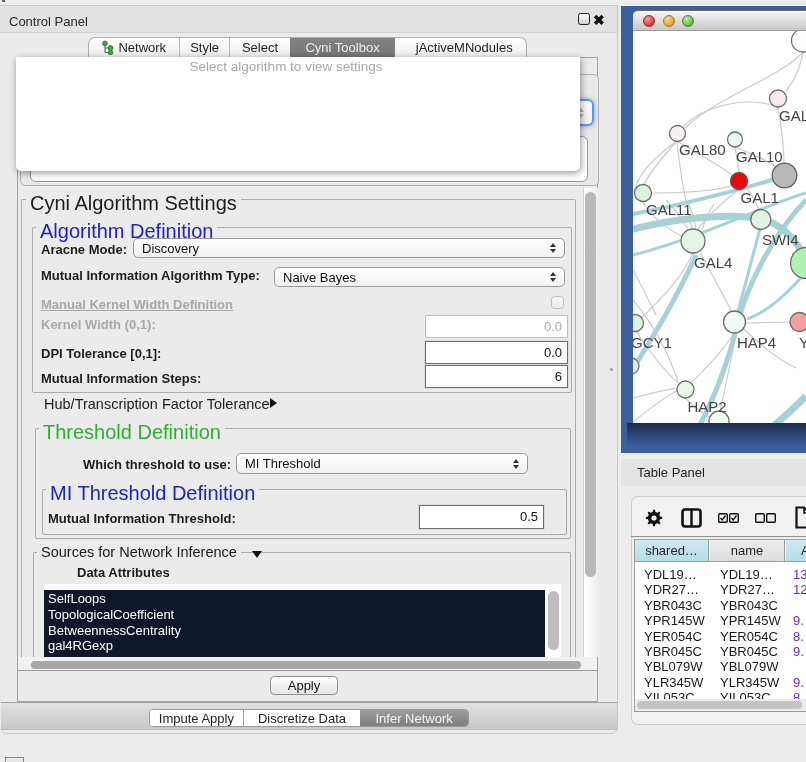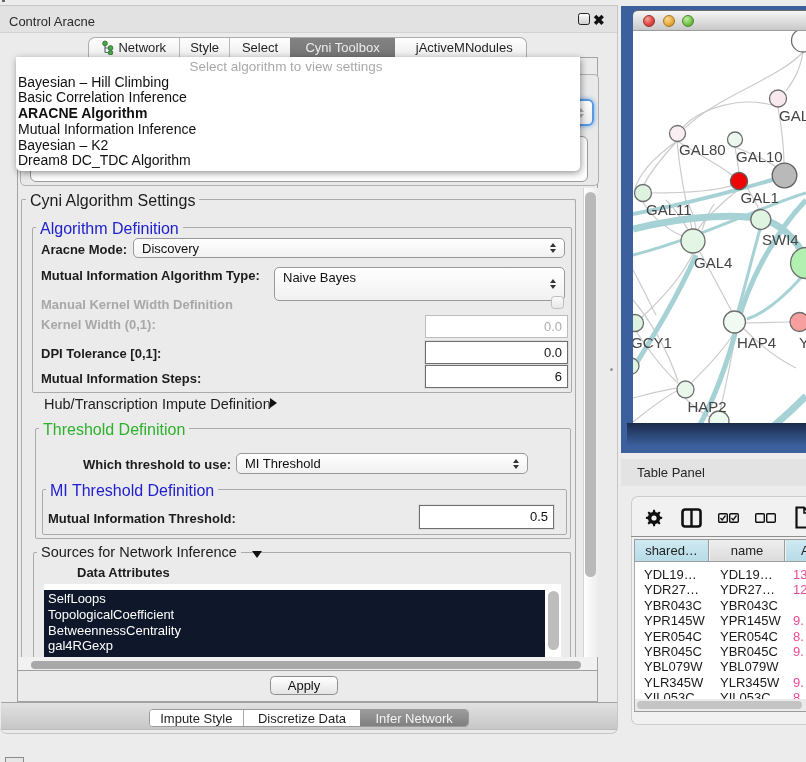--- a/index.html
+++ b/index.html
@@ -1,39 +1,39 @@
 <!DOCTYPE html>
 <html><head>
 <meta charset="utf-8">
 <style>
 html,body{margin:0;padding:0;}
 body{width:806px;height:762px;overflow:hidden;position:relative;background:#ececec;
      font-family:"Liberation Sans",sans-serif;-webkit-font-smoothing:antialiased;}
 .abs{position:absolute;}
 .b{font-weight:bold;}
 .t13{font-size:13px;color:#1c1c1c;white-space:nowrap;}
-.chip{background:#ebebeb;padding:0 4px;white-space:nowrap;font-size:16px;}
+.chip{background:#ebebeb;padding:0 4px;white-space:nowrap;font-size:20px;}
 .grp{border:1px solid #ababab;border-radius:2px;}
 .combo{background:linear-gradient(#ffffff,#f1f1f1);border:1px solid #999;border-radius:5px;
   box-shadow:inset 0 1px 0 #fff;font-size:13px;color:#111;line-height:19px;padding-left:8px;box-sizing:border-box;}
 .updn{position:absolute;right:7px;top:50%;margin-top:-5px;width:8px;height:10px;}
 .updn:before{content:"";position:absolute;left:1px;top:0;border-left:3.5px solid transparent;border-right:3.5px solid transparent;border-bottom:4px solid #333;}
 .updn:after{content:"";position:absolute;left:1px;bottom:0;border-left:3.5px solid transparent;border-right:3.5px solid transparent;border-top:4px solid #333;}
 .tf{background:#fff;box-sizing:border-box;font-size:13px;text-align:right;padding-right:5px;color:#111;}
 .tfd{border:1px solid #6f6f6f;box-shadow:0 0 0 1px #dcdcdc;}
 .seg{font-size:13px;color:#1f1f1f;text-align:center;line-height:18px;background:#fff;}
 </style>
 </head>
 <body>
 
 <div class="abs" style="left:2px;top:0;width:3px;height:2px;background:#666;"></div>
 
 <div class="abs" id="cp" style="left:0;top:5px;width:618px;height:729px;background:#ebebeb;border:1px solid #c6c6c6;border-left:none;border-radius:0 0 7px 7px;box-sizing:border-box;overflow:hidden;">
   <div class="abs" style="left:0;top:0;width:100%;height:26px;background:#e2e2e2;border-bottom:1px solid #d2d2d2;"></div>
-  <div class="abs t13" style="left:9px;top:8px;color:#2a2a2a;">Control Aracne</div>
+  <div class="abs t13" style="left:9px;top:8px;color:#2a2a2a;">Control Panel</div>
   <div class="abs" style="left:578px;top:7px;width:10px;height:10px;border:1.5px solid #222;border-radius:2.5px;background:linear-gradient(#fdfdfd,#cfcfcf);"></div>
   <div class="abs" style="left:593px;top:6px;font-size:14px;font-weight:bold;color:#111;">✖</div>
 </div>
 
 <div class="abs" style="left:17px;top:57px;width:581px;height:645px;border:1px solid #a2a2a2;background:#ebebeb;box-sizing:border-box;"></div>
 
 <div class="abs" style="left:20px;top:74px;width:579px;height:112px;border:1px solid #b0b0b0;border-radius:5px;background:#e9e9e9;box-sizing:border-box;"></div>
 <div class="abs" style="left:30px;top:136px;width:558px;height:46px;border:1px solid #9a9a9a;border-radius:6px;background:#fff;box-sizing:border-box;"></div>
 <div class="abs" style="left:300px;top:99px;width:294px;height:27px;border:2px solid #569ae3;border-radius:6px;background:linear-gradient(#fff,#ececec);box-shadow:0 0 5px rgba(86,154,227,.85);box-sizing:border-box;">
   <span class="updn" style="opacity:.35;"></span>
@@ -47,54 +47,53 @@
         <circle cx="8.5" cy="12.7" r="2.3" fill="#4aA64a" stroke="#2a6b2a" stroke-width="0.8"></circle>
       </svg> Network</div>
   <div class="seg" style="width:50px;background:transparent;border-left:1px solid #b8b8b8;line-height:20px;">Style</div>
   <div class="seg" style="width:60px;background:transparent;border-left:1px solid #b8b8b8;line-height:20px;">Select</div>
   <div class="seg" style="width:107px;background:linear-gradient(#838383,#747474);color:#ececec;line-height:20px;">Cyni Toolbox</div>
   <div class="seg" style="width:125px;background:transparent;line-height:20px;padding-left:7px;">jActiveMNodules</div>
 </div>
 
 <div class="abs" id="dd" style="left:16px;top:57px;width:564px;height:114px;background:#fff;border-radius:0 0 5px 5px;box-shadow:1px 2px 7px rgba(0,0,0,.42);font-size:14px;color:#101010;">
   <div class="abs" style="left:0;top:2px;width:100%;text-align:center;padding-right:24px;box-sizing:border-box;color:#a9a9a9;font-size:13.5px;">Select algorithm to view settings</div>
-  <div class="abs" style="left:2px;top:17.5px;line-height:15.8px;white-space:nowrap;">Bayesian – Hill Climbing<br>Basic Correlation Inference<br><span class="b">ARACNE Algorithm</span><br>Mutual Information Inference<br>Bayesian – K2<br>Dream8 DC_TDC Algorithm</div>
 </div>
 
 <div class="abs grp" style="left:21px;top:199px;width:553px;height:461px;border-bottom:none;"></div>
 <div class="abs t13 chip" style="left:26px;top:192px;">Cyni Algorithm Settings</div>
 
 <div class="abs grp" style="left:32px;top:227px;width:538px;height:164px;"></div>
 <div class="abs t13 chip" style="left:36px;top:220px;color:#2020cf;">Algorithm Definition</div>
 
 <div class="abs t13 b" style="left:41px;top:242px;">Aracne Mode:</div>
 <div class="abs combo" style="left:133px;top:238px;width:432px;height:20px;">Discovery<span class="updn"></span></div>
 <div class="abs t13 b" style="left:41px;top:268px;">Mutual Information Algorithm Type:</div>
-<div class="abs combo" style="left:274px;top:267px;width:291px;height:34px;">Naive Bayes<span class="updn"></span></div>
-<div class="abs t13 b" style="left:41px;top:297px;color:#a8a8a8;">Manual Kernel Width Definition</div>
+<div class="abs combo" style="left:274px;top:267px;width:291px;height:20px;">Naive Bayes<span class="updn"></span></div>
+<div class="abs t13 b" style="left:41px;top:297px;color:#a8a8a8;text-decoration:underline;">Manual Kernel Width Definition</div>
 <div class="abs" style="left:551px;top:296px;width:13px;height:13px;border:1px solid #bdbdbd;border-radius:3.5px;background:linear-gradient(#fafafa,#e8e8e8);box-sizing:border-box;"></div>
 <div class="abs t13 b" style="left:41px;top:317px;color:#a8a8a8;">Kernel Width (0,1):</div>
 <div class="abs tf" style="left:425px;top:315px;width:143px;height:23px;border:1px solid #bdbdbd;color:#adadad;line-height:21px;">0.0</div>
 <div class="abs t13 b" style="left:41px;top:346px;">DPI Tolerance [0,1]:</div>
 <div class="abs tf tfd" style="left:425px;top:341px;width:143px;height:23px;line-height:21px;">0.0</div>
 <div class="abs t13 b" style="left:41px;top:371px;">Mutual Information Steps:</div>
 <div class="abs tf tfd" style="left:425px;top:365px;width:143px;height:23px;line-height:21px;">6</div>
 
-<div class="abs" style="left:44px;top:396px;font-size:14.5px;color:#1c1c1c;white-space:nowrap;">Hub/Transcription Impute Definition</div>
+<div class="abs" style="left:44px;top:396px;font-size:14.5px;color:#1c1c1c;white-space:nowrap;">Hub/Transcription Factor Tolerance</div>
 <div class="abs" style="left:270px;top:398px;width:0;height:0;border-left:7px solid #111;border-top:5.5px solid transparent;border-bottom:5.5px solid transparent;"></div>
 
 <div class="abs grp" style="left:35px;top:428px;width:534px;height:109px;"></div>
 <div class="abs t13 chip" style="left:39px;top:421px;color:#2bb22b;">Threshold Definition</div>
 <div class="abs t13 b" style="left:60px;top:457px;width:171px;text-align:right;">Which threshold to use:</div>
 <div class="abs combo" style="left:236px;top:453px;width:292px;height:21px;">MI Threshold<span class="updn"></span></div>
 
 <div class="abs grp" style="left:42px;top:489px;width:523px;height:44px;"></div>
 <div class="abs t13 chip" style="left:46px;top:482px;color:#2020cf;">MI Threshold Definition</div>
 <div class="abs t13 b" style="left:48px;top:511px;">Mutual Information Threshold:</div>
-<div class="abs tf tfd" style="left:419px;top:505px;width:135px;height:24px;line-height:22px;">0.5</div>
+<div class="abs tf tfd" style="left:419px;top:505px;width:125px;height:24px;line-height:22px;">0.5</div>
 
 <div class="abs grp" style="left:33px;top:552px;width:536px;height:106px;border-bottom:none;"></div>
 <div class="abs chip" style="left:37px;top:544px;font-size:14.5px;color:#1c1c1c;">Sources for Network Inference</div>
 <div class="abs" style="left:252px;top:551px;width:0;height:0;border-top:7px solid #111;border-left:5.5px solid transparent;border-right:5.5px solid transparent;"></div>
 <div class="abs t13 b" style="left:37px;top:565px;padding-left:40px;">Data Attributes</div>
 <div class="abs" style="left:44px;top:584px;width:517px;height:74px;background:#fff;"></div>
 <div class="abs" style="left:44px;top:590px;width:501px;height:67px;background:#0f172a;color:#fff;font-size:13px;">
   <div style="padding:1px 0 0 4px;line-height:15.8px;white-space:nowrap;">SelfLoops<br>TopologicalCoefficient<br>BetweennessCentrality<br>gal4RGexp</div>
 </div>
 <div class="abs" style="left:548px;top:591px;width:11px;height:59px;border-radius:5.5px;background:#bdbdbd;"></div>
@@ -102,21 +101,21 @@
 <div class="abs" style="left:583px;top:188px;width:15px;height:469px;background:linear-gradient(to right,#ffffff,#ededed);border-left:1px solid #d4d4d4;box-sizing:border-box;"></div>
 <div class="abs" style="left:585px;top:192px;width:11px;height:385px;border-radius:5.5px;background:#b9b9b9;"></div>
 
 <div class="abs" style="left:18px;top:657px;width:579px;height:13px;background:#f1f1f1;"></div>
 <div class="abs" style="left:31px;top:661px;width:550px;height:7.5px;border-radius:4px;background:#a8a8a8;"></div>
 <div class="abs" style="left:17px;top:670px;width:581px;height:1px;background:#9e9e9e;"></div>
 
 <div class="abs" style="left:270px;top:676px;width:68px;height:19px;border:1px solid #8e8e8e;border-radius:4.5px;background:linear-gradient(#ffffff,#e4e4e4);font-size:13px;color:#111;text-align:center;line-height:18px;box-sizing:border-box;">Apply</div>
 <div class="abs" style="left:1px;top:702px;width:616px;height:28px;background:linear-gradient(#e1e1e1,#c7c7c7);border-top:1px solid #a3a3a3;border-bottom:1px solid #bcbcbc;box-sizing:border-box;"></div>
 <div class="abs" style="left:149px;top:709px;width:320px;height:18px;border:1px solid #9b9b9b;border-radius:4px;overflow:hidden;display:flex;box-sizing:border-box;background:#fff;">
-  <div class="seg" style="width:93px;line-height:17px;">Impute Style</div>
+  <div class="seg" style="width:93px;line-height:17px;">Impute Apply</div>
   <div class="seg" style="width:117px;border-left:1px solid #a8a8a8;line-height:17px;">Discretize Data</div>
   <div class="seg" style="width:108px;background:linear-gradient(#9c9c9c,#7f7f7f);color:#f4f4f4;line-height:17px;">Infer Network</div>
 </div>
 
 <div class="abs" style="left:610px;top:368px;width:3px;height:3px;border-radius:50%;background:#9a9a9a;"></div>
 
 <div class="abs" style="left:5px;top:757px;width:19px;height:12px;border:1.5px solid #8a8a8a;background:#e6e6e6;box-sizing:border-box;"></div>
 
 <div class="abs" style="left:621px;top:6px;width:185px;height:447px;background:#3c5f9d;overflow:hidden;">
 
@@ -253,21 +252,21 @@
 YIL053C</div>
   <div class="abs" style="left:85px;top:5px;font-size:13px;color:#1a1a1a;line-height:15.4px;white-space:pre;">YDL19…
 YDR27…
 YBR043C
 YPR145W
 YER054C
 YBR045C
 YBL079W
 YLR345W
 YIL053C</div>
-  <div class="abs" style="left:158px;top:5px;font-size:13px;color:#ec4899;line-height:15.4px;white-space:pre;">13
+  <div class="abs" style="left:158px;top:5px;font-size:13px;color:#6d28d9;line-height:15.4px;white-space:pre;">13
 12
 &nbsp;
 9.
 8.
 9.
 &nbsp;
 9.
 8.</div>
 </div>
 

